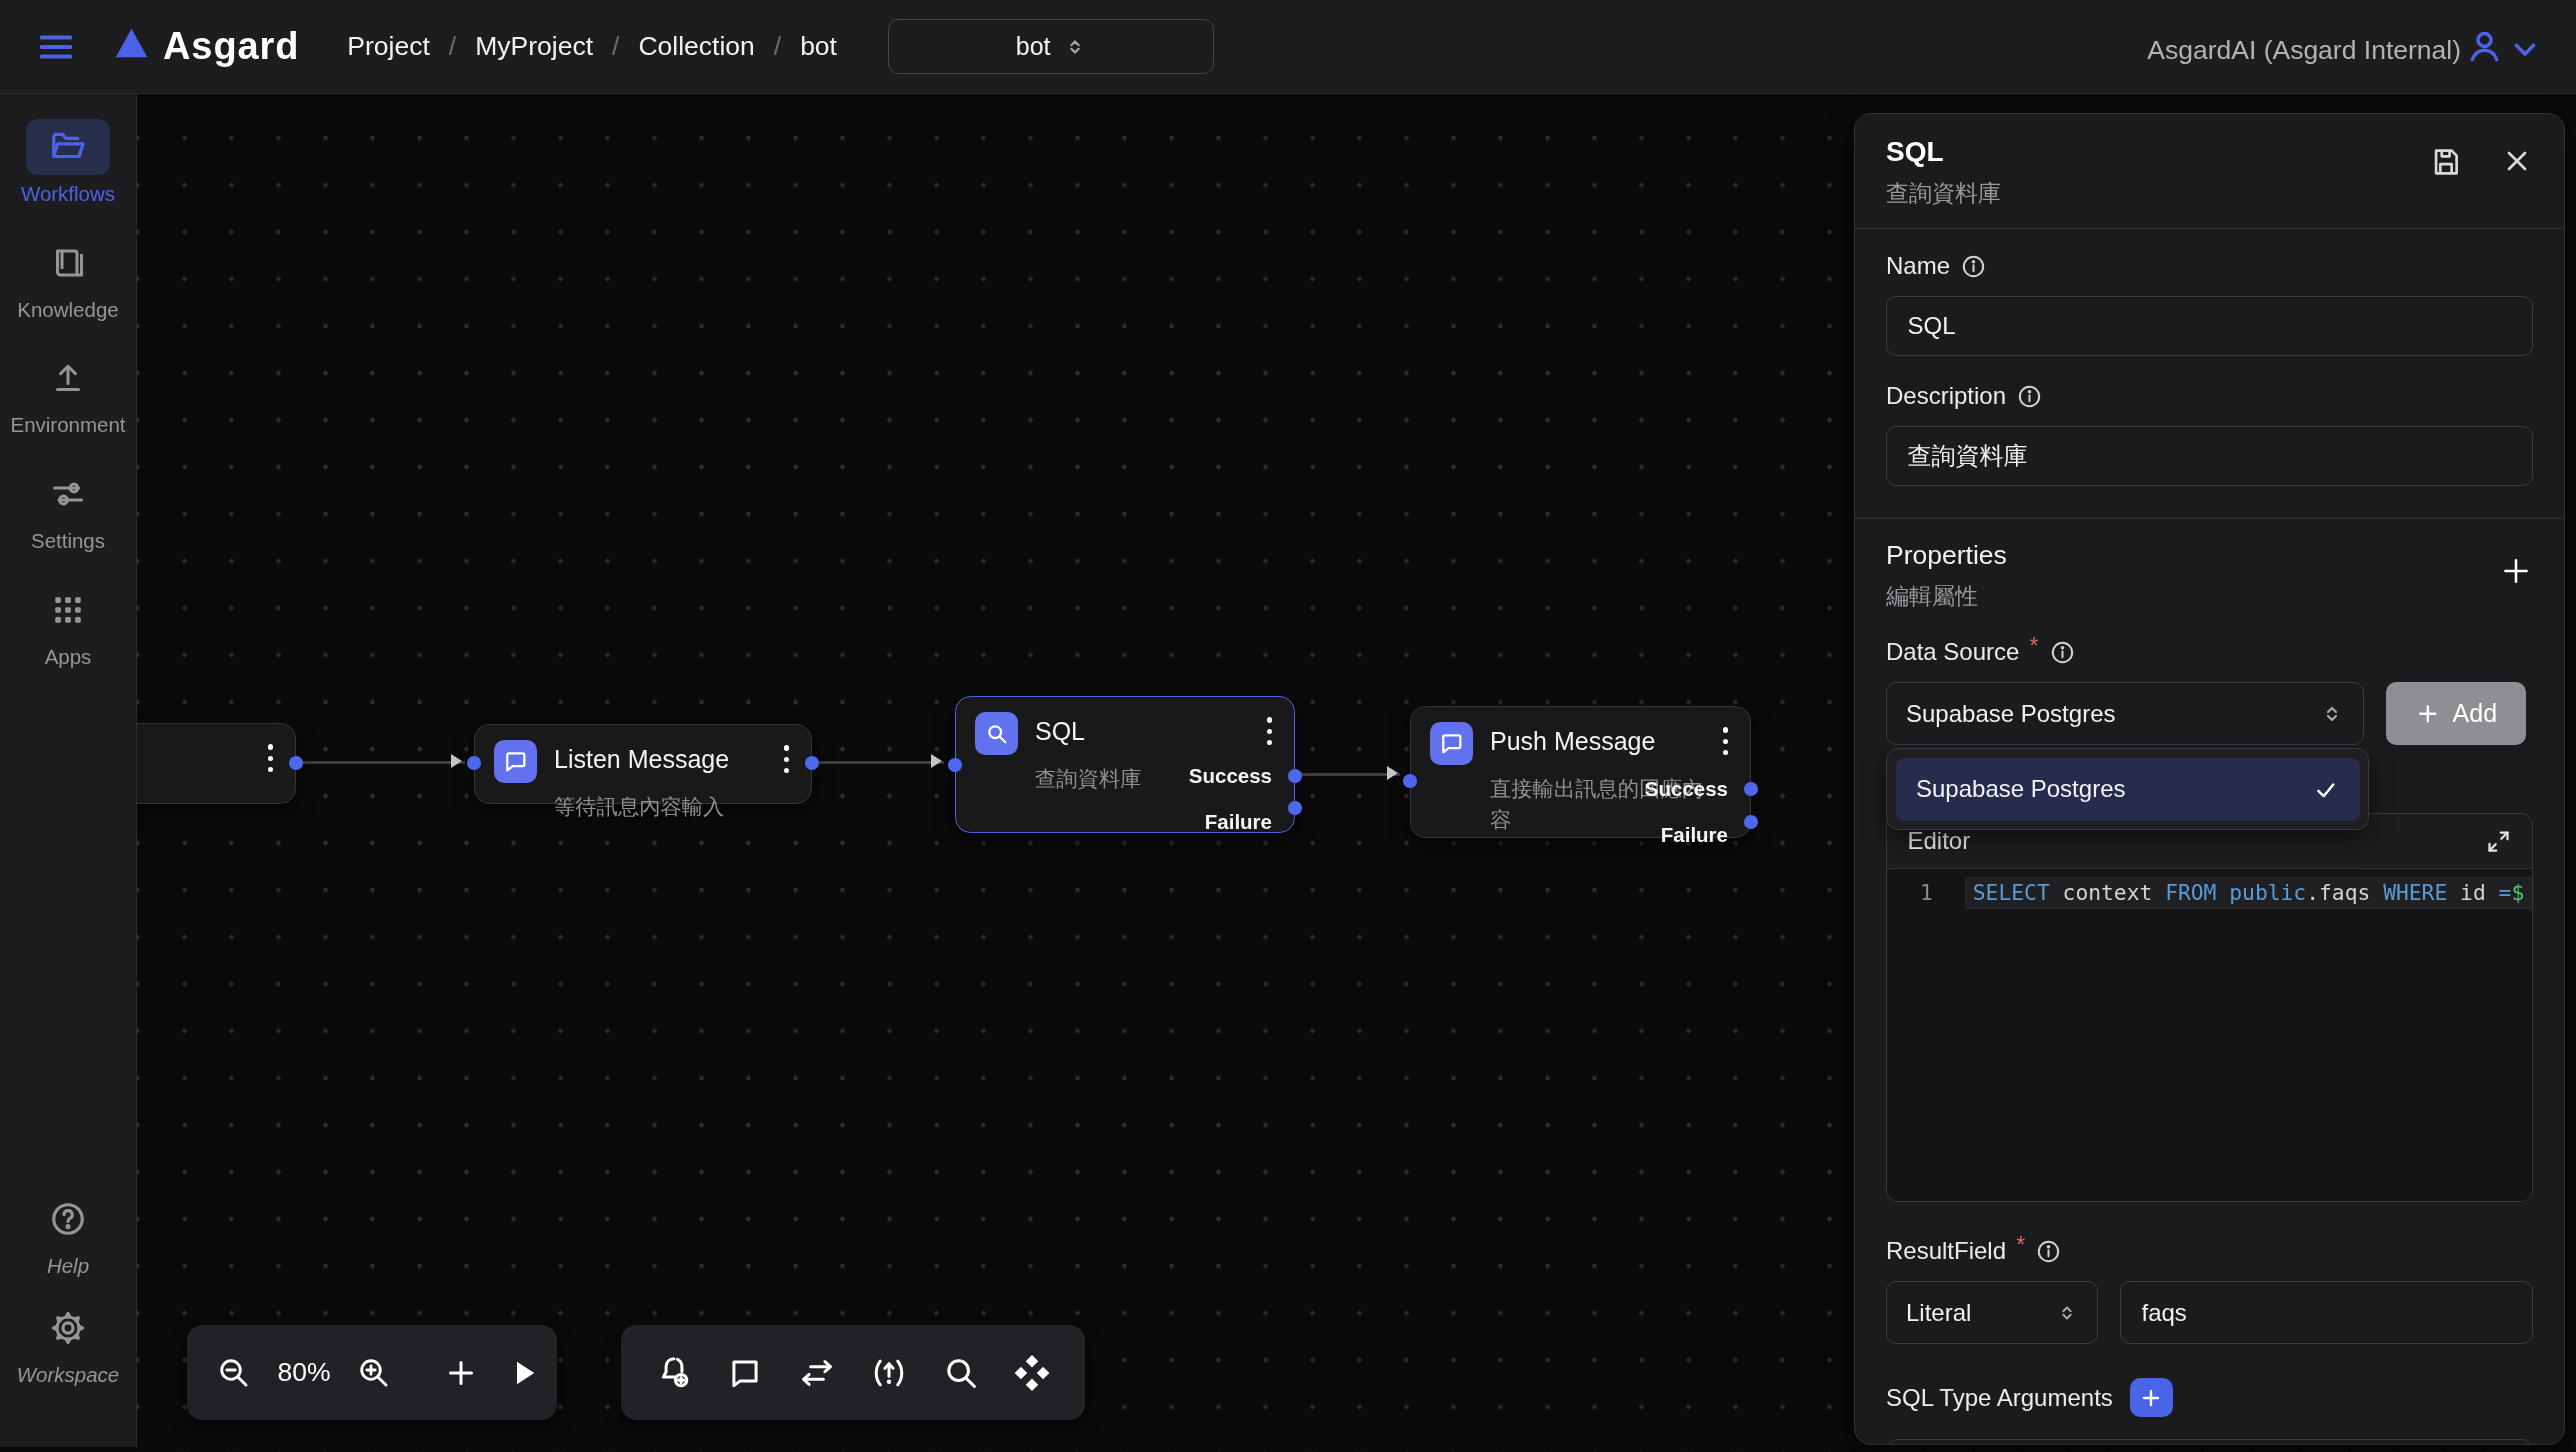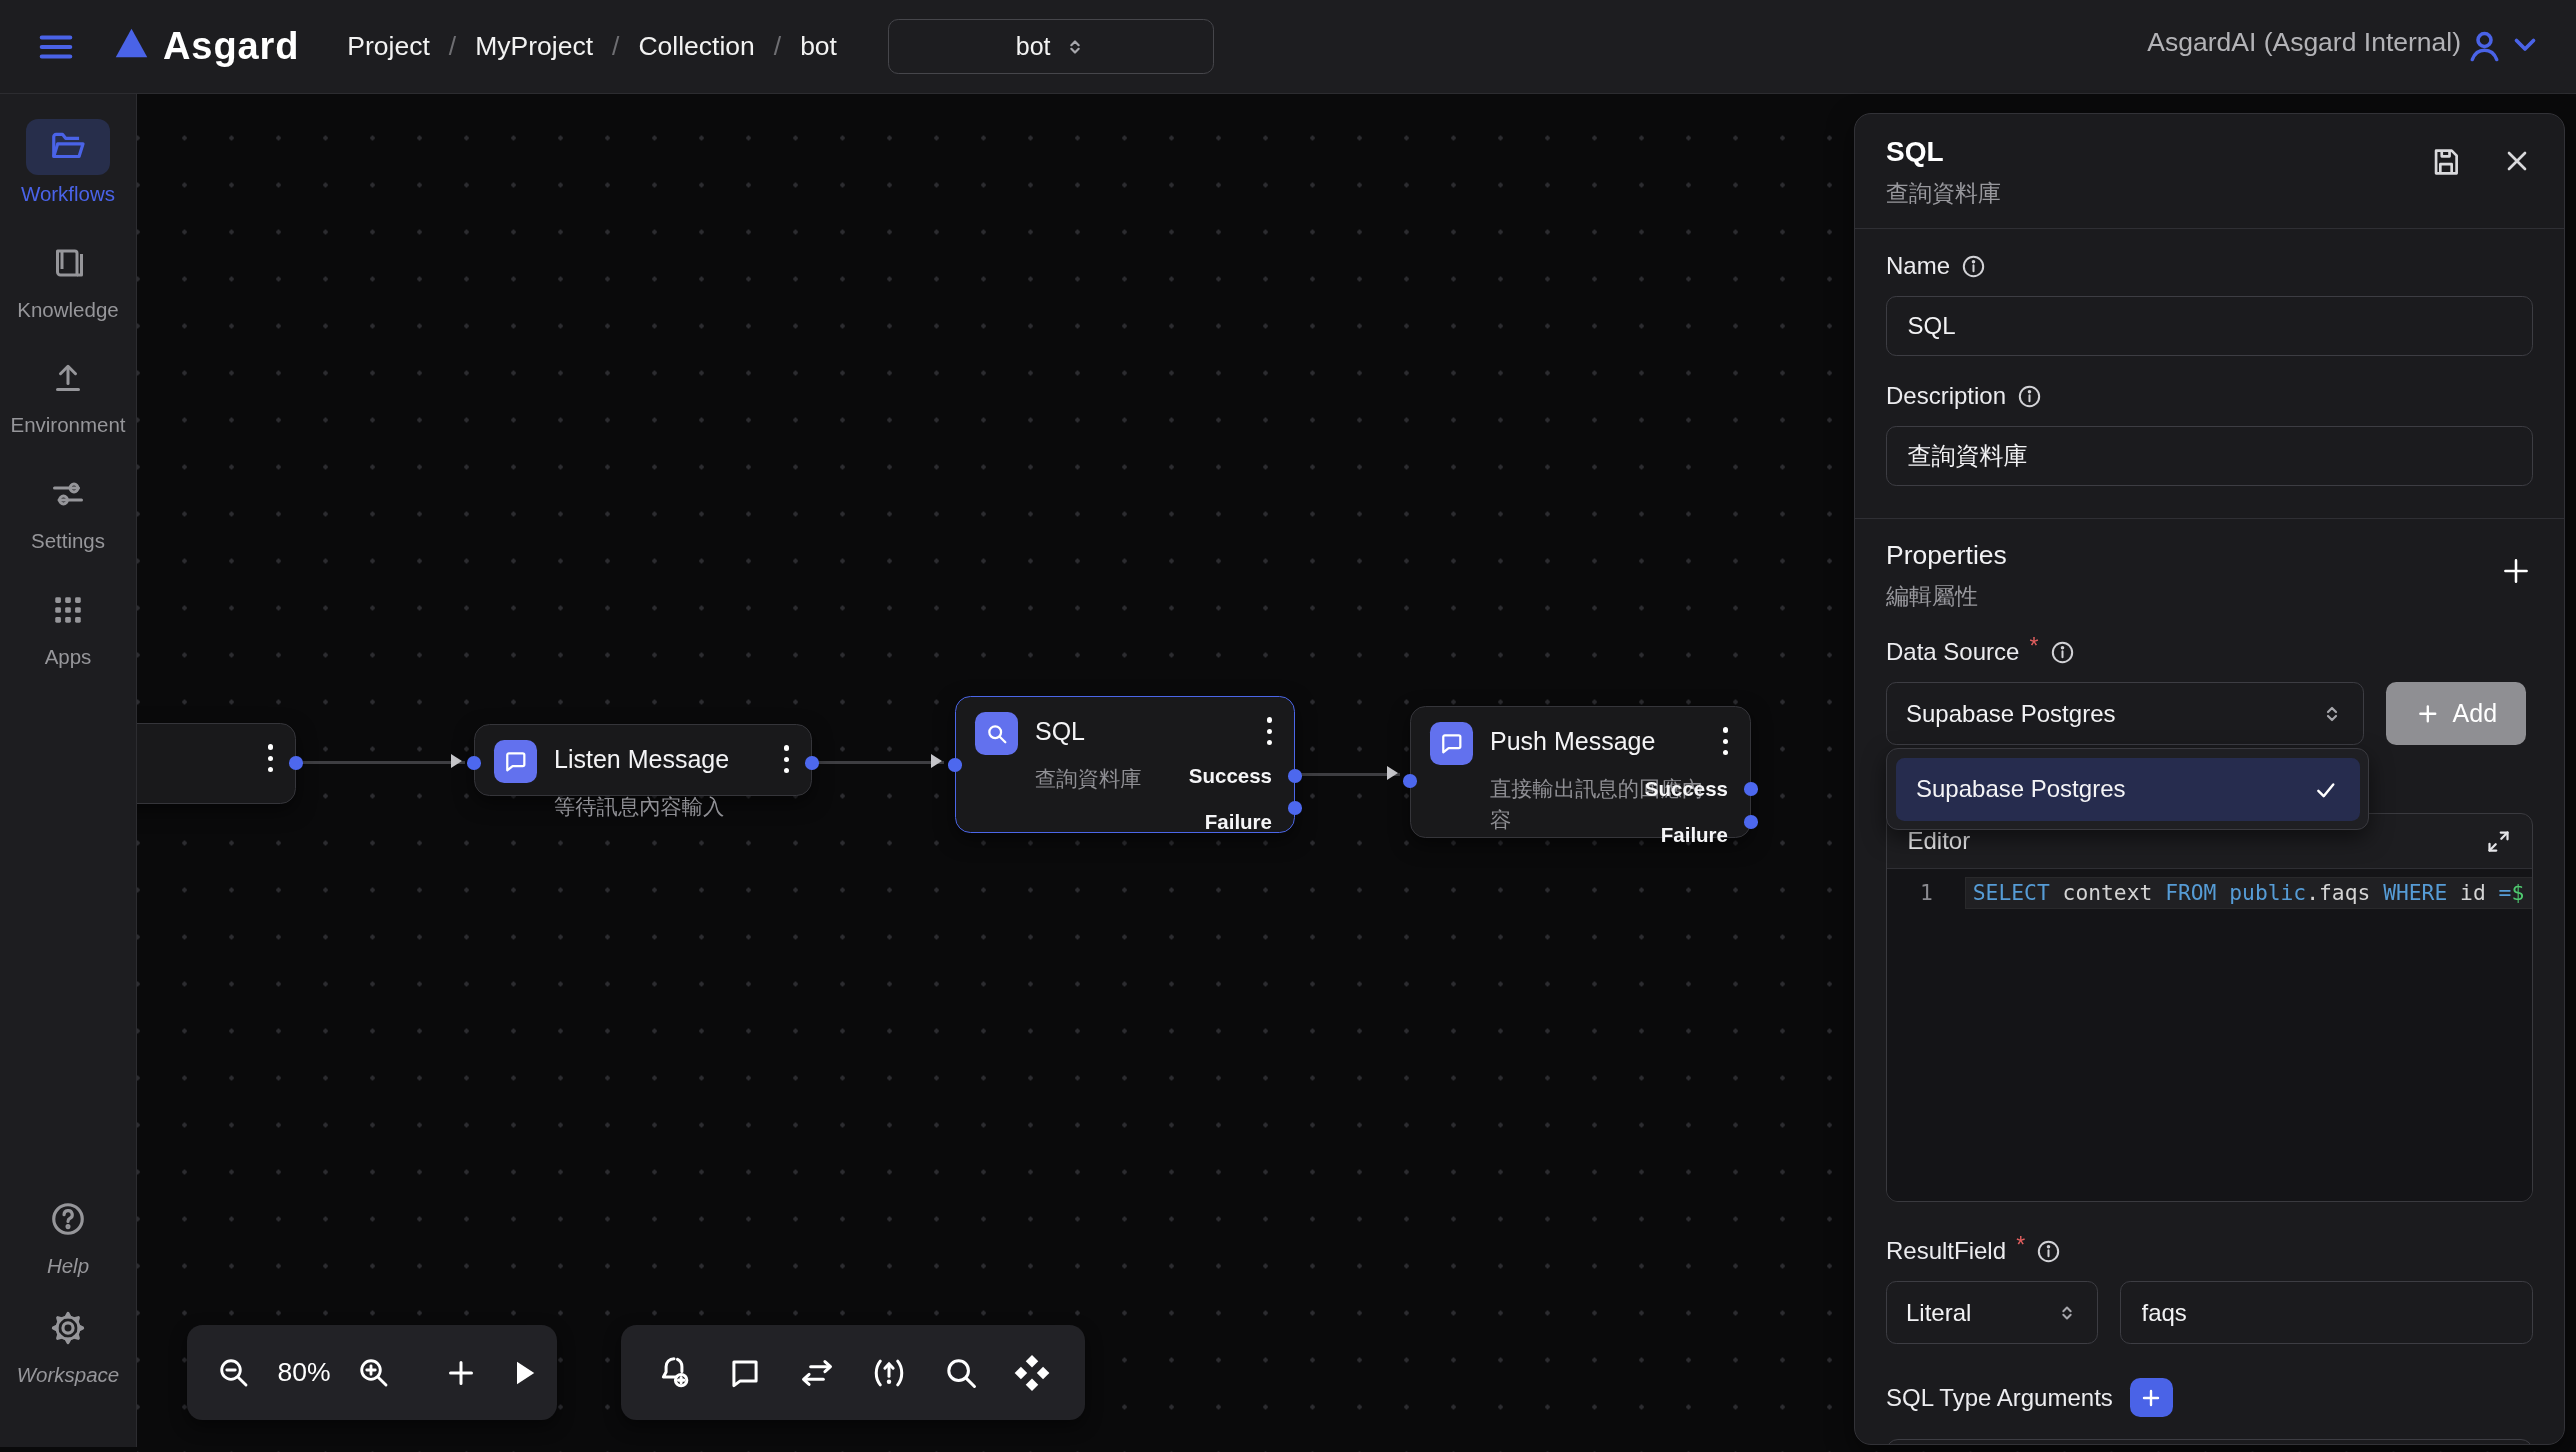--- a/index.html
+++ b/index.html
@@ -13,21 +13,21 @@
   .hamburger { width:44px; height:38px; color:#4a63e7; cursor:pointer; }
   .logo { display:flex; align-items:flex-start; gap:12px; margin-left:34px; }
   .logo-text { font-size:38px; font-weight:700; color:#fff; letter-spacing:0.9px; }
   .crumbs { display:flex; align-items:center; margin-left:48px; font-size:26.5px; color:#f2f2f2; }
   .crumb { cursor:pointer; }
   .crumb-sep { color:#6e6e72; margin:0 19px; }
   .wf-select { margin-left:51px; width:326px; height:55px; border:0.9px solid #46464b;
                border-radius:10.2px; display:flex; align-items:center; justify-content:center;
                gap:13.7px; font-size:25px; color:#f2f2f2; cursor:pointer; background:#1d1d20; }
   .spacer { flex:1; }
-  .account { display:flex; align-items:flex-start; gap:4px; }
+  .account { display:flex; align-items:flex-end; gap:4px; }
   .account-label { font-size:26.5px; color:#b3b3b7; }
   .icon-blue { color:#4a63e7; }
 
   
   .sidebar { position:absolute; left:0; top:88px; width:137px; height:1359px;
              background:#1d1d20; border-right:0.9px solid #2c2c30;
              display:flex; flex-direction:column; align-items:center;
              padding:31px 0 38px; z-index:20; }
   .side-item { width:100%; display:flex; flex-direction:column; align-items:center;
                margin-bottom:29px; cursor:pointer; color:#96969a; }
@@ -292,21 +292,21 @@
     <div class="node-head">
       <div class="node-menu">
           <i></i>
           <i></i>
           <i></i>
         </div>
     </div>
     <span class="port" style="right:-7.7px; top:32px;"></span>
   </div>
 
-  <div class="node" style="left:337px; top:630px; width:338px; height:72px;">
+  <div class="node" style="left:337px; top:630px; width:338px; height:80px;">
     <div class="node-head">
       <span class="node-icon">
         <svg viewBox="0 0 24 24" width="25.6" height="25.6" fill="none" stroke="#fff" stroke-width="2.1" stroke-linejoin="round">
             <path d="M4 5.5A1.5 1.5 0 0 1 5.5 4h13A1.5 1.5 0 0 1 20 5.5v9a1.5 1.5 0 0 1-1.5 1.5H9l-5 4z"></path>
           </svg>
       </span>
       <span class="node-title">Listen Message</span>
       <div class="node-menu">
           <i></i>
           <i></i>

